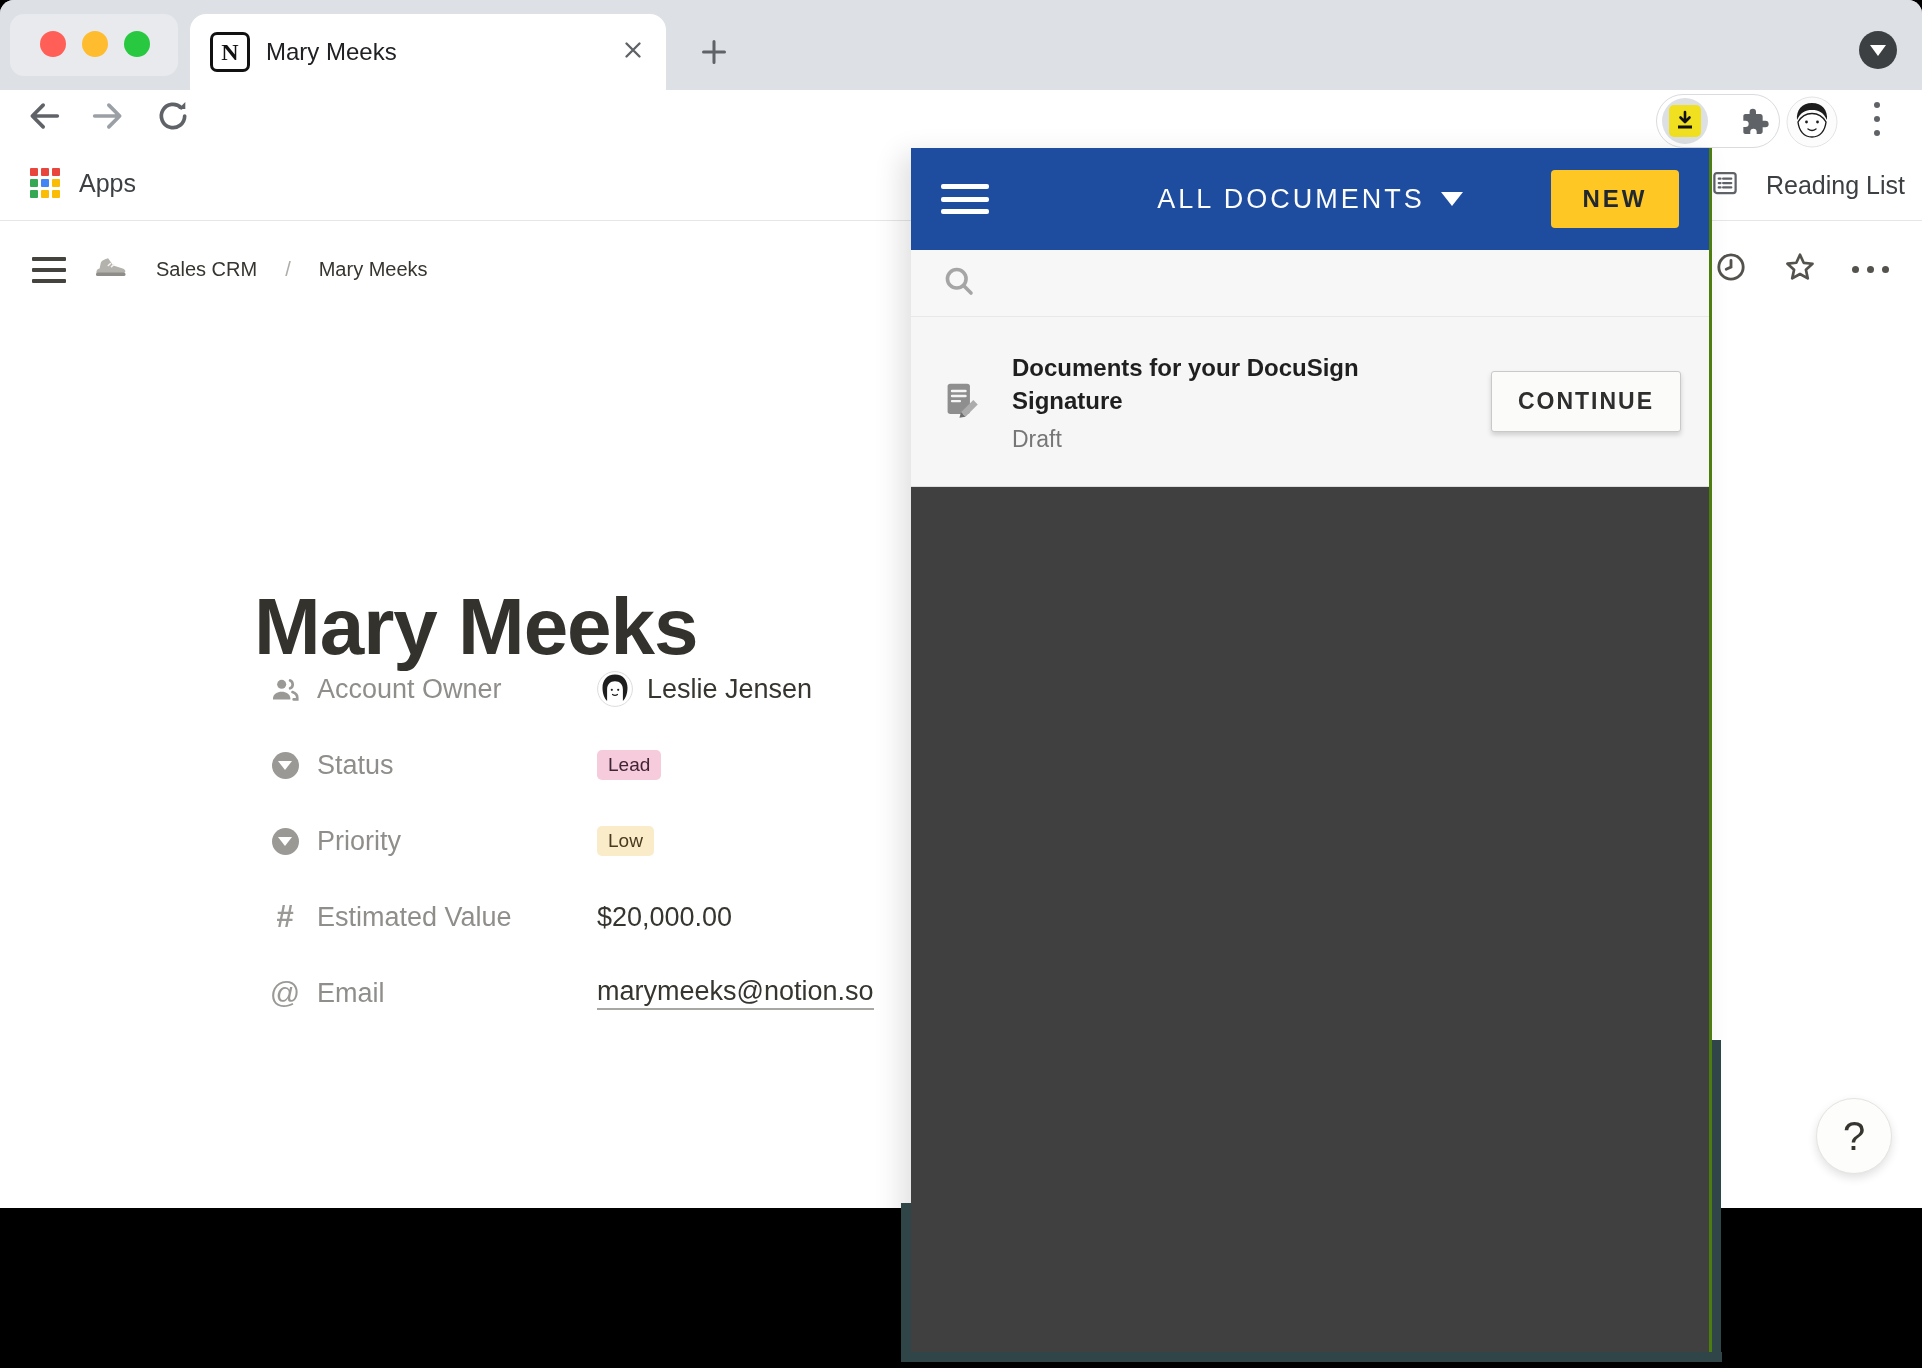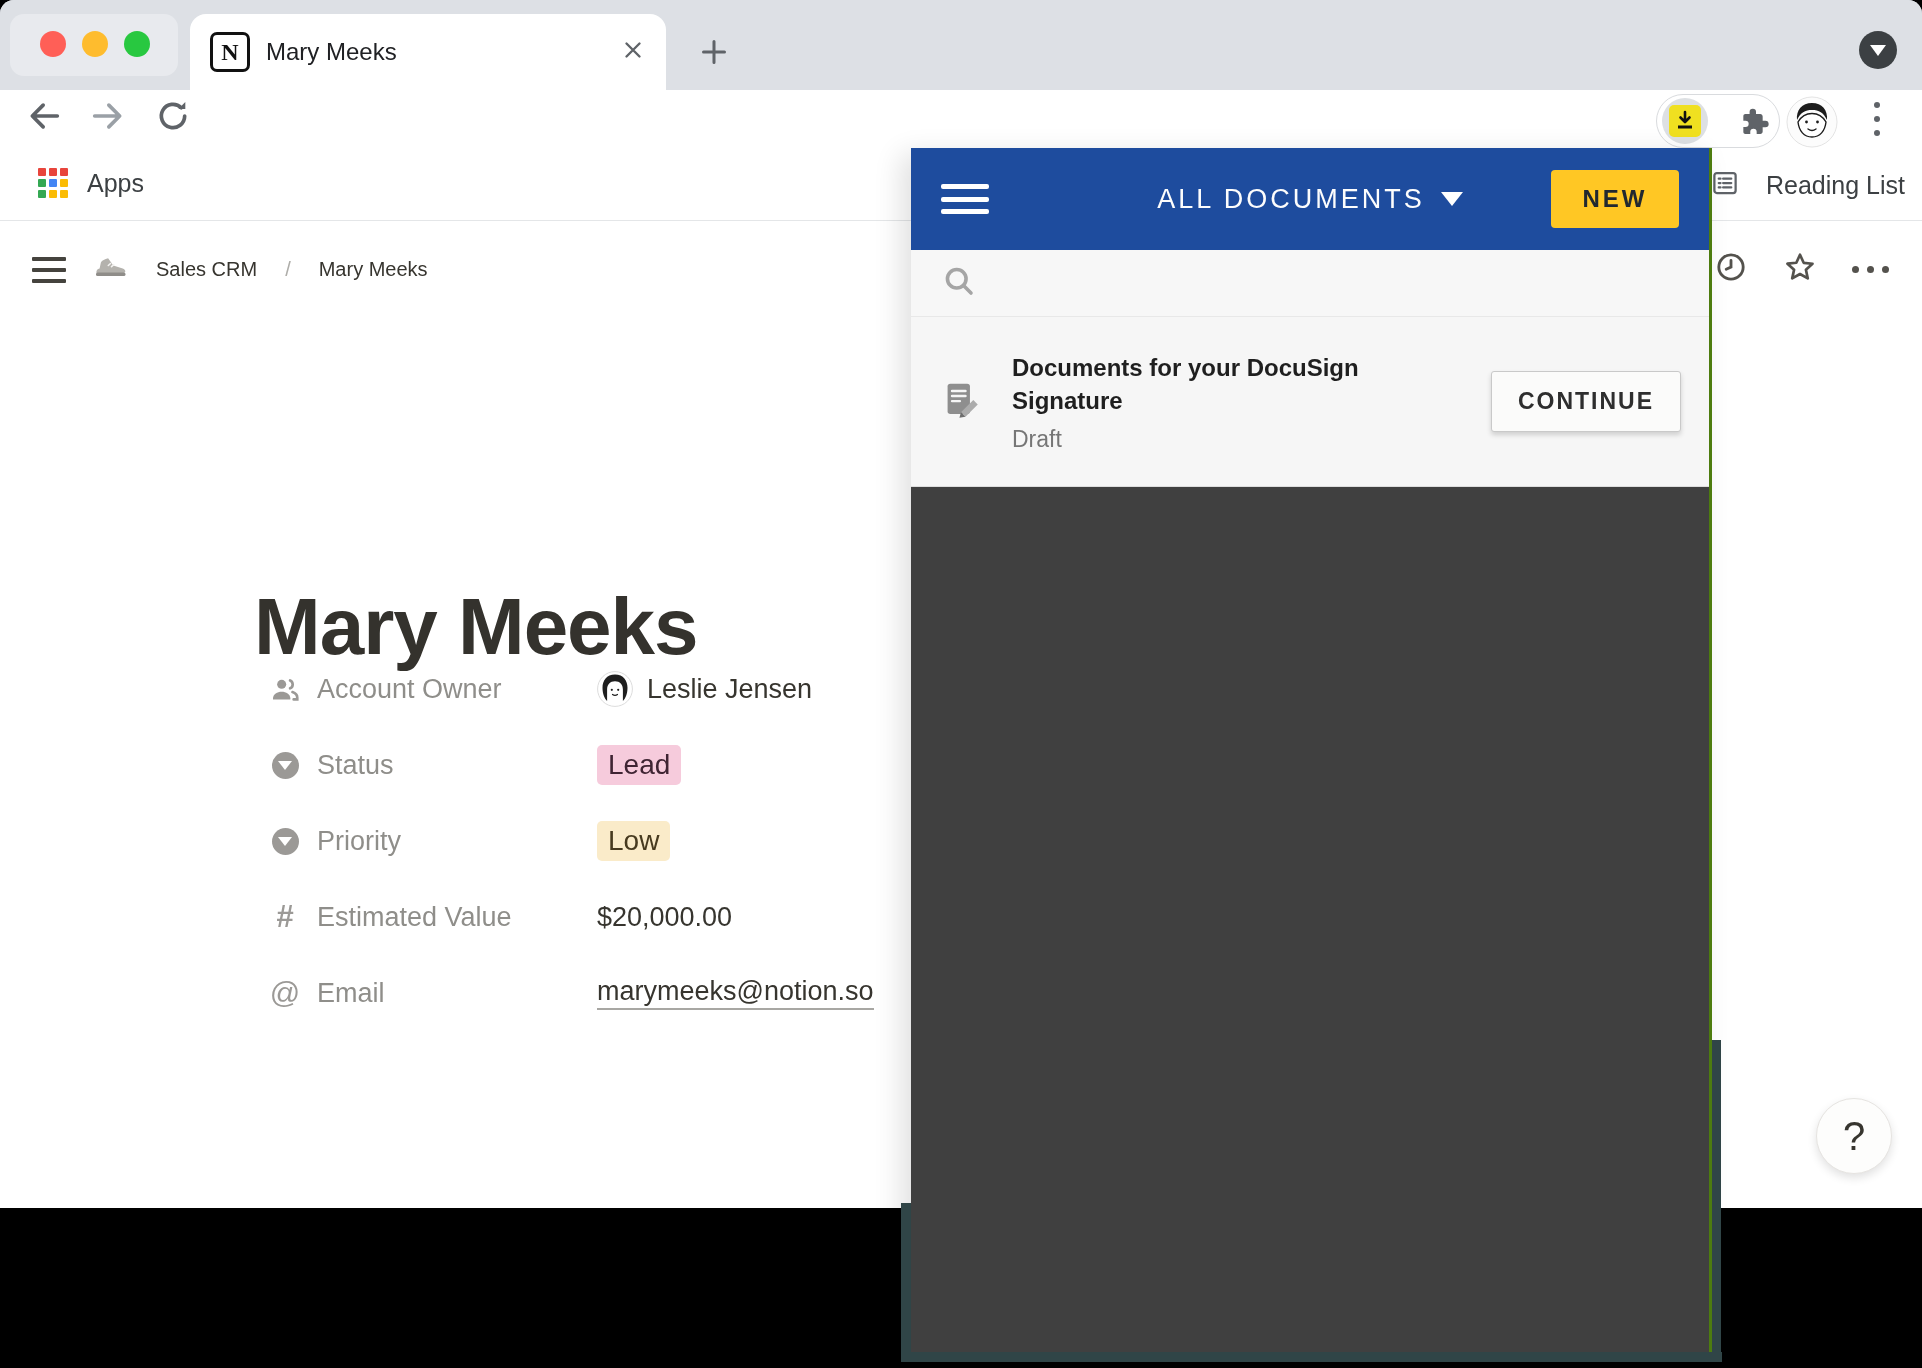--- a/index.html
+++ b/index.html
@@ -39,21 +39,21 @@
   .dl-circle{position:absolute;left:5px;top:3px;width:46px;height:46px;border-radius:50%;background:#DDE0E3;
        display:flex;align-items:center;justify-content:center;}
   .dl-badge{width:32px;height:32px;background:#F0E020;border-radius:5px;display:flex;align-items:center;justify-content:center;}
   .puzzle{position:absolute;right:9px;top:11px;}
   .avatar52{position:absolute;left:1786px;top:6px;width:52px;height:52px;}
   .menu-dots{position:absolute;left:1874px;top:12px;display:flex;flex-direction:column;gap:8px;}
   .menu-dots i{width:6px;height:6px;border-radius:50%;background:#5F6368;}
 
   
   .bookmarks{position:absolute;left:0;top:155px;width:1922px;height:66px;background:#fff;border-bottom:1px solid #E4E6E8;box-sizing:border-box;}
-  .apps{position:absolute;left:38px;top:13px;display:flex;align-items:center;gap:19px;}
+  .apps{position:absolute;left:30px;top:13px;display:flex;align-items:center;gap:19px;}
   .apps-grid{display:grid;grid-template-columns:repeat(3,8px);grid-template-rows:repeat(3,8px);gap:3px;}
   .apps-grid i{width:8px;height:8px;border-radius:1px;}
   .bm-label{font-size:25px;color:#3C4043;}
   .reading{position:absolute;left:1710px;top:13px;display:flex;align-items:center;gap:26px;}
 
   
   .notion{position:absolute;left:0;top:221px;width:1922px;height:987px;background:#fff;}
   .crumbs{position:absolute;left:0;top:24px;width:1922px;height:48px;}
   .nburger{position:absolute;left:32px;top:12px;width:34px;height:26px;display:flex;flex-direction:column;justify-content:space-between;}
   .nburger i{height:4px;background:#45433E;border-radius:1px;}
@@ -70,21 +70,21 @@
   .prow{display:flex;align-items:center;height:76px;}
   .p-left{width:341px;display:flex;align-items:center;flex:0 0 auto;}
   .p-ic{width:34px;height:34px;margin-left:12px;display:flex;align-items:center;justify-content:center;flex:0 0 auto;}
   .p-label{margin-left:15px;font-size:27px;color:#8F8E8A;white-space:nowrap;}
   .p-value{font-size:27px;color:#37352F;display:flex;align-items:center;white-space:nowrap;}
   .glyph-ic{font-size:31px;color:#9B9996;font-weight:600;}
   .sel-circle{width:27px;height:27px;border-radius:50%;background:#9B9996;display:flex;align-items:center;justify-content:center;}
   .sel-circle i{width:0;height:0;border-left:7px solid transparent;border-right:7px solid transparent;border-top:9px solid #fff;}
   .align-ic{display:flex;flex-direction:column;gap:4px;}
   .align-ic i{height:4px;background:#9B9996;border-radius:1px;}
-  .tag{padding:4px 11px;border-radius:5px;font-size:28px;}
+  .tag{padding:4px 11px;border-radius:5px;font-size:19px;}
   .tag-lead{background:#F6CBDC;color:#3F2433;}
   .tag-low{background:#FAEBC9;color:#473A1F;}
   .underlined{border-bottom:2px solid #A8A7A3;padding-bottom:1px;}
   .pavatar{width:36px;height:36px;margin-right:14px;flex:0 0 auto;}
 
   .help-btn{position:absolute;left:1816px;top:1098px;width:76px;height:76px;border-radius:50%;background:#FDFDFC;
        border:1px solid #E6E4E1;box-shadow:0 4px 10px rgba(0,0,0,0.12);display:flex;align-items:center;justify-content:center;
        font-size:40px;color:#37352F;z-index:8;box-sizing:border-box;}
 
   

